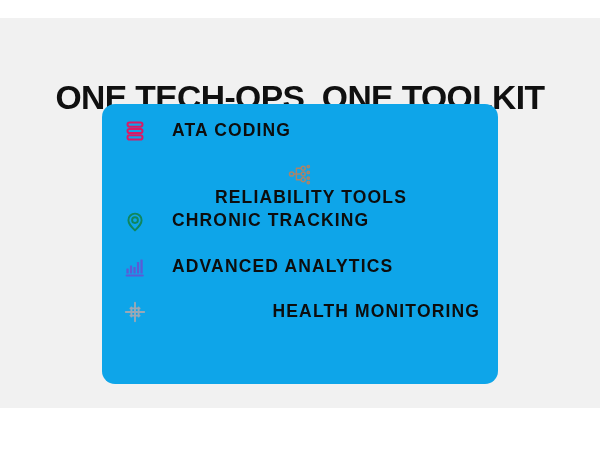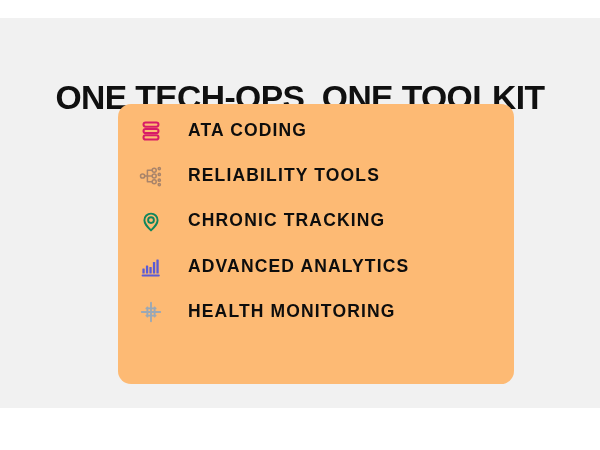--- a/index.html
+++ b/index.html
@@ -39,25 +39,25 @@
     font-size: 33px;
     line-height: 38px;
     letter-spacing: -0.6px;
     color: #101010;
     transform: scaleX(1.02);
     transform-origin: center top;
     white-space: nowrap;
   }
   #feature-card {
     position: absolute;
-    left: 118px;
+    left: 102px;
     top: 104px;
     width: 396px;
     height: 280px;
-    background: #fdba74;
+    background: #0ea5e9;
     border-radius: 13px;
   }
   .feature-list {
     position: absolute;
     left: 0;
     top: 0;
     width: 100%;
     height: 100%;
     padding: 0;
     margin: 0;
@@ -65,24 +65,24 @@
   }
   .feature-row {
     position: absolute;
     left: 18px;
     width: 360px;
     height: 34px;
     display: flex;
     align-items: center;
   }
   .feature-row:nth-child(1) { top: 10px; }
-  .feature-row:nth-child(2) { top: 55px; }
+  .feature-row:nth-child(2) { top: 55px; flex-direction: column; }
   .feature-row:nth-child(3) { top: 100px; text-align: right; }
   .feature-row:nth-child(4) { top: 146px; text-align: right; }
-  .feature-row:nth-child(5) { top: 191px; }
+  .feature-row:nth-child(5) { top: 191px; justify-content: space-between; }
   .feature-row:nth-child(6) { top: 236px; }
 
   .feature-icon {
     width: 30px;
     height: 30px;
     flex: 0 0 30px;
     display: flex;
     align-items: center;
     justify-content: center;
   }

